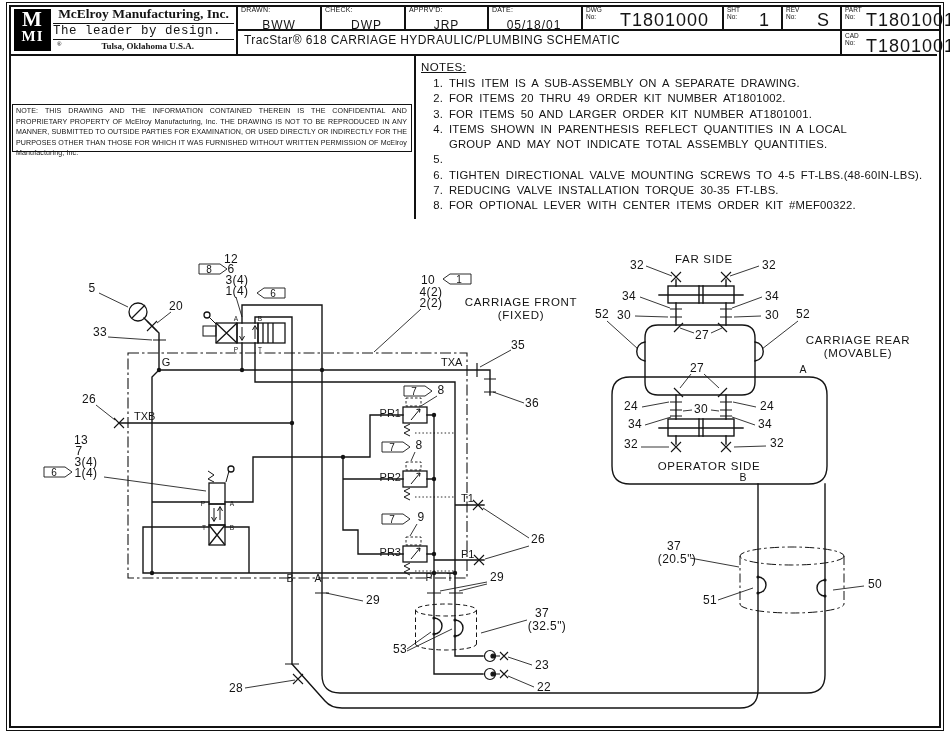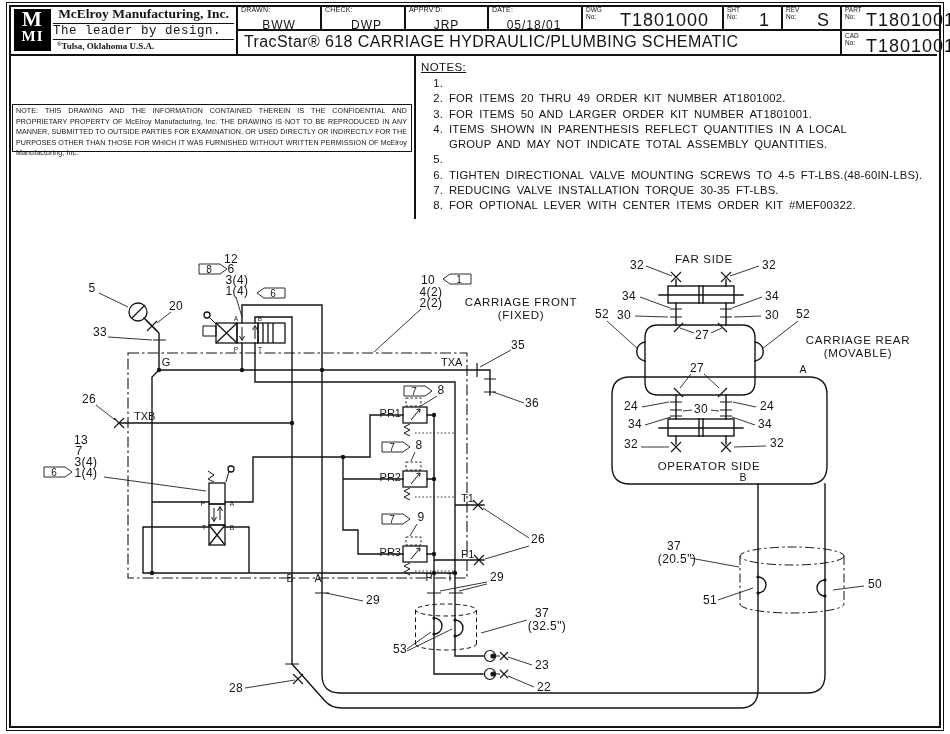--- a/index.html
+++ b/index.html
@@ -20,23 +20,23 @@
   .cell-value2{position:absolute;left:24px;top:5px;right:0;text-align:center;font-size:18px;letter-spacing:1px;}
   .logo{left:14px;top:9px;width:37px;height:42px;background:#000;color:#fff;text-align:center;
         font-family:"Liberation Serif",serif;font-weight:bold;}
   .logo-m{font-size:21px;line-height:20px;letter-spacing:1px;}
   .logo-mi{font-size:15px;line-height:15px;letter-spacing:1px;}
   .company{left:53px;top:6px;width:181px;}
   .company-name{font-family:"Liberation Serif",serif;font-weight:bold;font-size:13.5px;text-align:center;
                 border-bottom:1px solid #111;padding-bottom:1px;}
   .company-tag{font-family:Liberation Mono, monospace;font-size:12.5px;text-align:left;
                border-bottom:1px solid #111;padding-bottom:1px;letter-spacing:.5px;}
-  .company-addr{font-family:"Liberation Serif",serif;font-weight:bold;font-size:9px;text-align:left;padding-top:1px;}
+  .company-addr{font-family:"Liberation Serif",serif;font-weight:bold;font-size:9px;text-align:center;padding-top:1px;}
   .company-addr .reg{font-size:6px;float:left;margin-left:4px;}
-  .drawing-title{left:244px;top:33px;width:590px;font-size:16px;letter-spacing:.4px;}
+  .drawing-title{left:244px;top:33px;width:590px;font-size:12px;letter-spacing:.4px;}
   
   .conf-box{left:12px;top:60px;width:398px;height:46px;border:1.3px solid #111;margin-top:44px;}
   .conf-text{position:absolute;left:3px;top:1px;width:391px;font-size:7.1px;line-height:10.6px;
              text-align:justify;letter-spacing:.1px;}
   
   .notes{left:421px;top:61px;width:518px;}
   .notes-heading{font-size:11.5px;text-decoration:underline;letter-spacing:.4px;margin-bottom:3px;}
   .note-item{display:flex;font-size:11.3px;line-height:15.3px;letter-spacing:.2px;word-spacing:2.5px;}
   .note-num{width:22px;text-align:right;margin-right:6px;flex:none;}
   .note-text{white-space:pre-wrap;}
@@ -131,20 +131,21 @@
 
   <div class="abs conf-box">
     <div class="conf-text">NOTE: THIS DRAWING AND THE INFORMATION CONTAINED THEREIN IS THE CONFIDENTIAL AND PROPRIETARY PROPERTY OF McElroy Manufacturing, Inc. THE DRAWING IS NOT TO BE REPRODUCED IN ANY MANNER, SUBMITTED TO OUTSIDE PARTIES FOR EXAMINATION, OR USED DIRECTLY OR INDIRECTLY FOR THE PURPOSES OTHER THAN THOSE FOR WHICH IT WAS FURNISHED WITHOUT WRITTEN PERMISSION OF McElroy Manufacturing, Inc.</div>
   </div>
   <div class="abs thinline" style="left:414px;top:56px;width:1.5px;height:163px;"></div>
 
   <div class="abs notes">
     <div class="notes-heading">NOTES:</div>
     <div class="note-item">
         <span class="note-num">1.</span>
+        <span class="note-text">THIS ITEM IS A SUB-ASSEMBLY ON A SEPARATE DRAWING.</span>
       </div>
     <div class="note-item">
         <span class="note-num">2.</span>
         <span class="note-text">FOR ITEMS 20 THRU 49 ORDER KIT NUMBER AT1801002.</span>
       </div>
     <div class="note-item">
         <span class="note-num">3.</span>
         <span class="note-text">FOR ITEMS 50 AND LARGER ORDER KIT NUMBER AT1801001.</span>
       </div>
     <div class="note-item">

